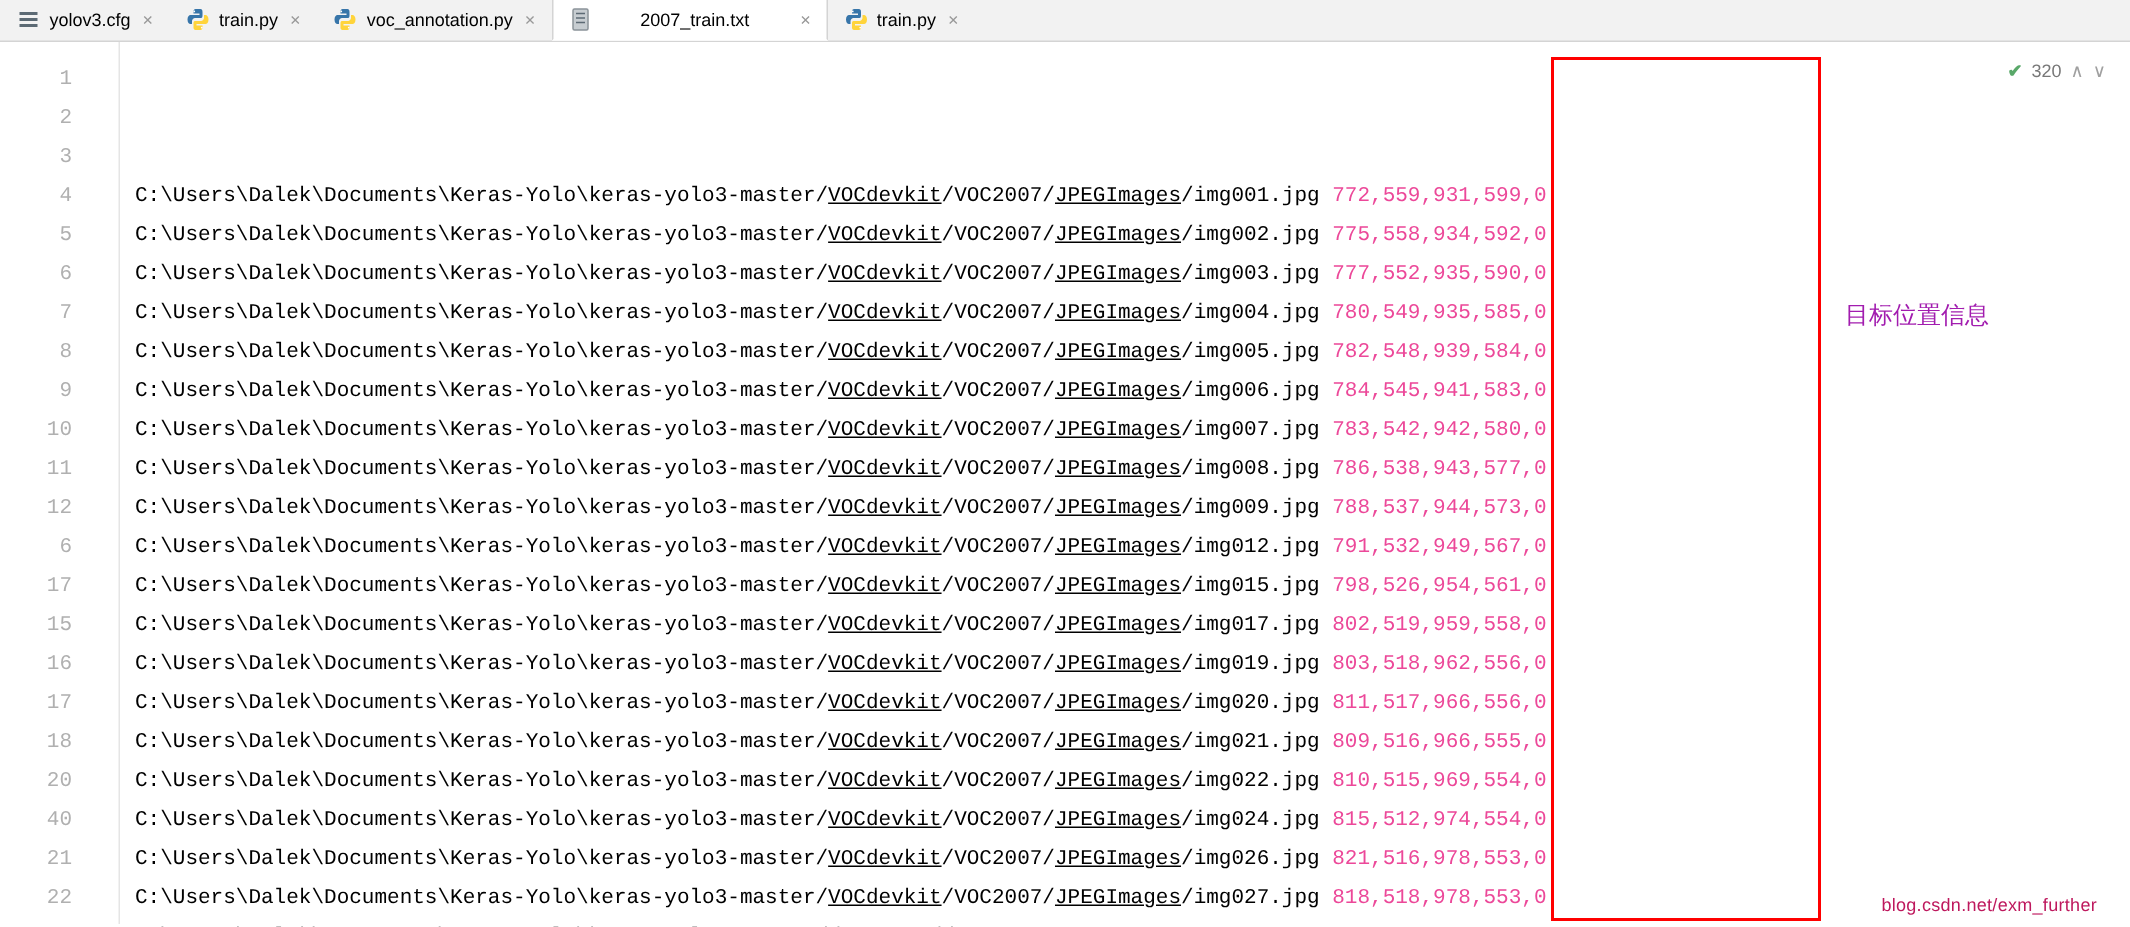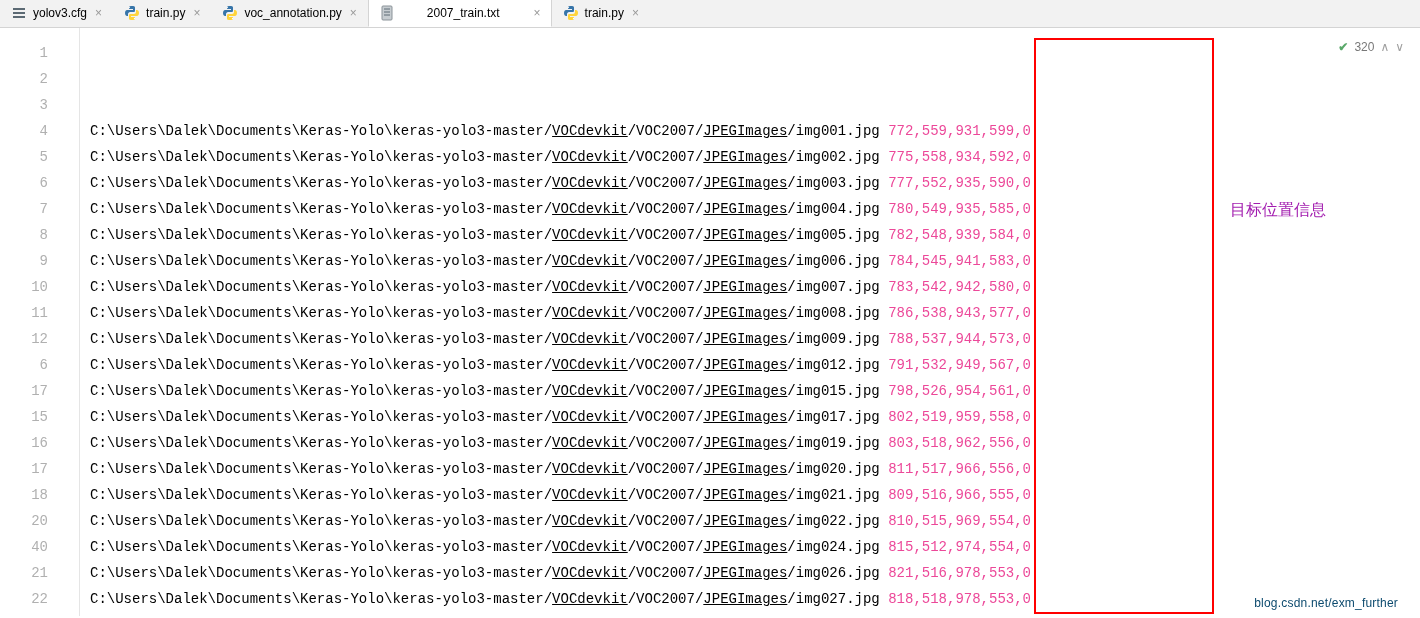--- a/index.html
+++ b/index.html
@@ -16,21 +16,21 @@
   .content { flex:1; font-family:Consolas, "Courier New", monospace; font-size:14px; line-height:26px; padding:12px 0 0 10px; white-space:pre; position:relative; color:#000; }
   .row { height:26px; display:flex; }
   .path { color:#000; }
   .u { text-decoration:underline; }
   .box-col { color:#ec4899; }
   .redbox { position:absolute; border:2px solid #ff0000; pointer-events:none; }
   .annotation { position:absolute; color:#a21caf; font-family: "Microsoft YaHei","SimSun",sans-serif; font-size:16px; }
   .status { position:absolute; top:40px; right:16px; display:flex; align-items:center; gap:6px; color:#787878; font-size:12px; }
   .status .chk { color:#59a869; font-weight:bold; }
   .status .nav { color:#a0a0a0; }
-  .watermark { position:absolute; right:22px; bottom:8px; color:#0c4a6e; font-size:12px; font-family:Arial; letter-spacing:0.2px; }
+  .watermark { position:absolute; right:22px; bottom:8px; color:#be185d; font-size:12px; font-family:Arial; letter-spacing:0.2px; }
   svg { display:block; }
 </style>
 </head>
 <body>
 
 <div class="tabs" id="tabs">
     <div class="tab">
       <span class="icon">
         <svg width="16" height="16" viewBox="0 0 16 16">
           <line x1="2" y1="4" x2="14" y2="4" stroke="#5c6a74" stroke-width="2"></line>

